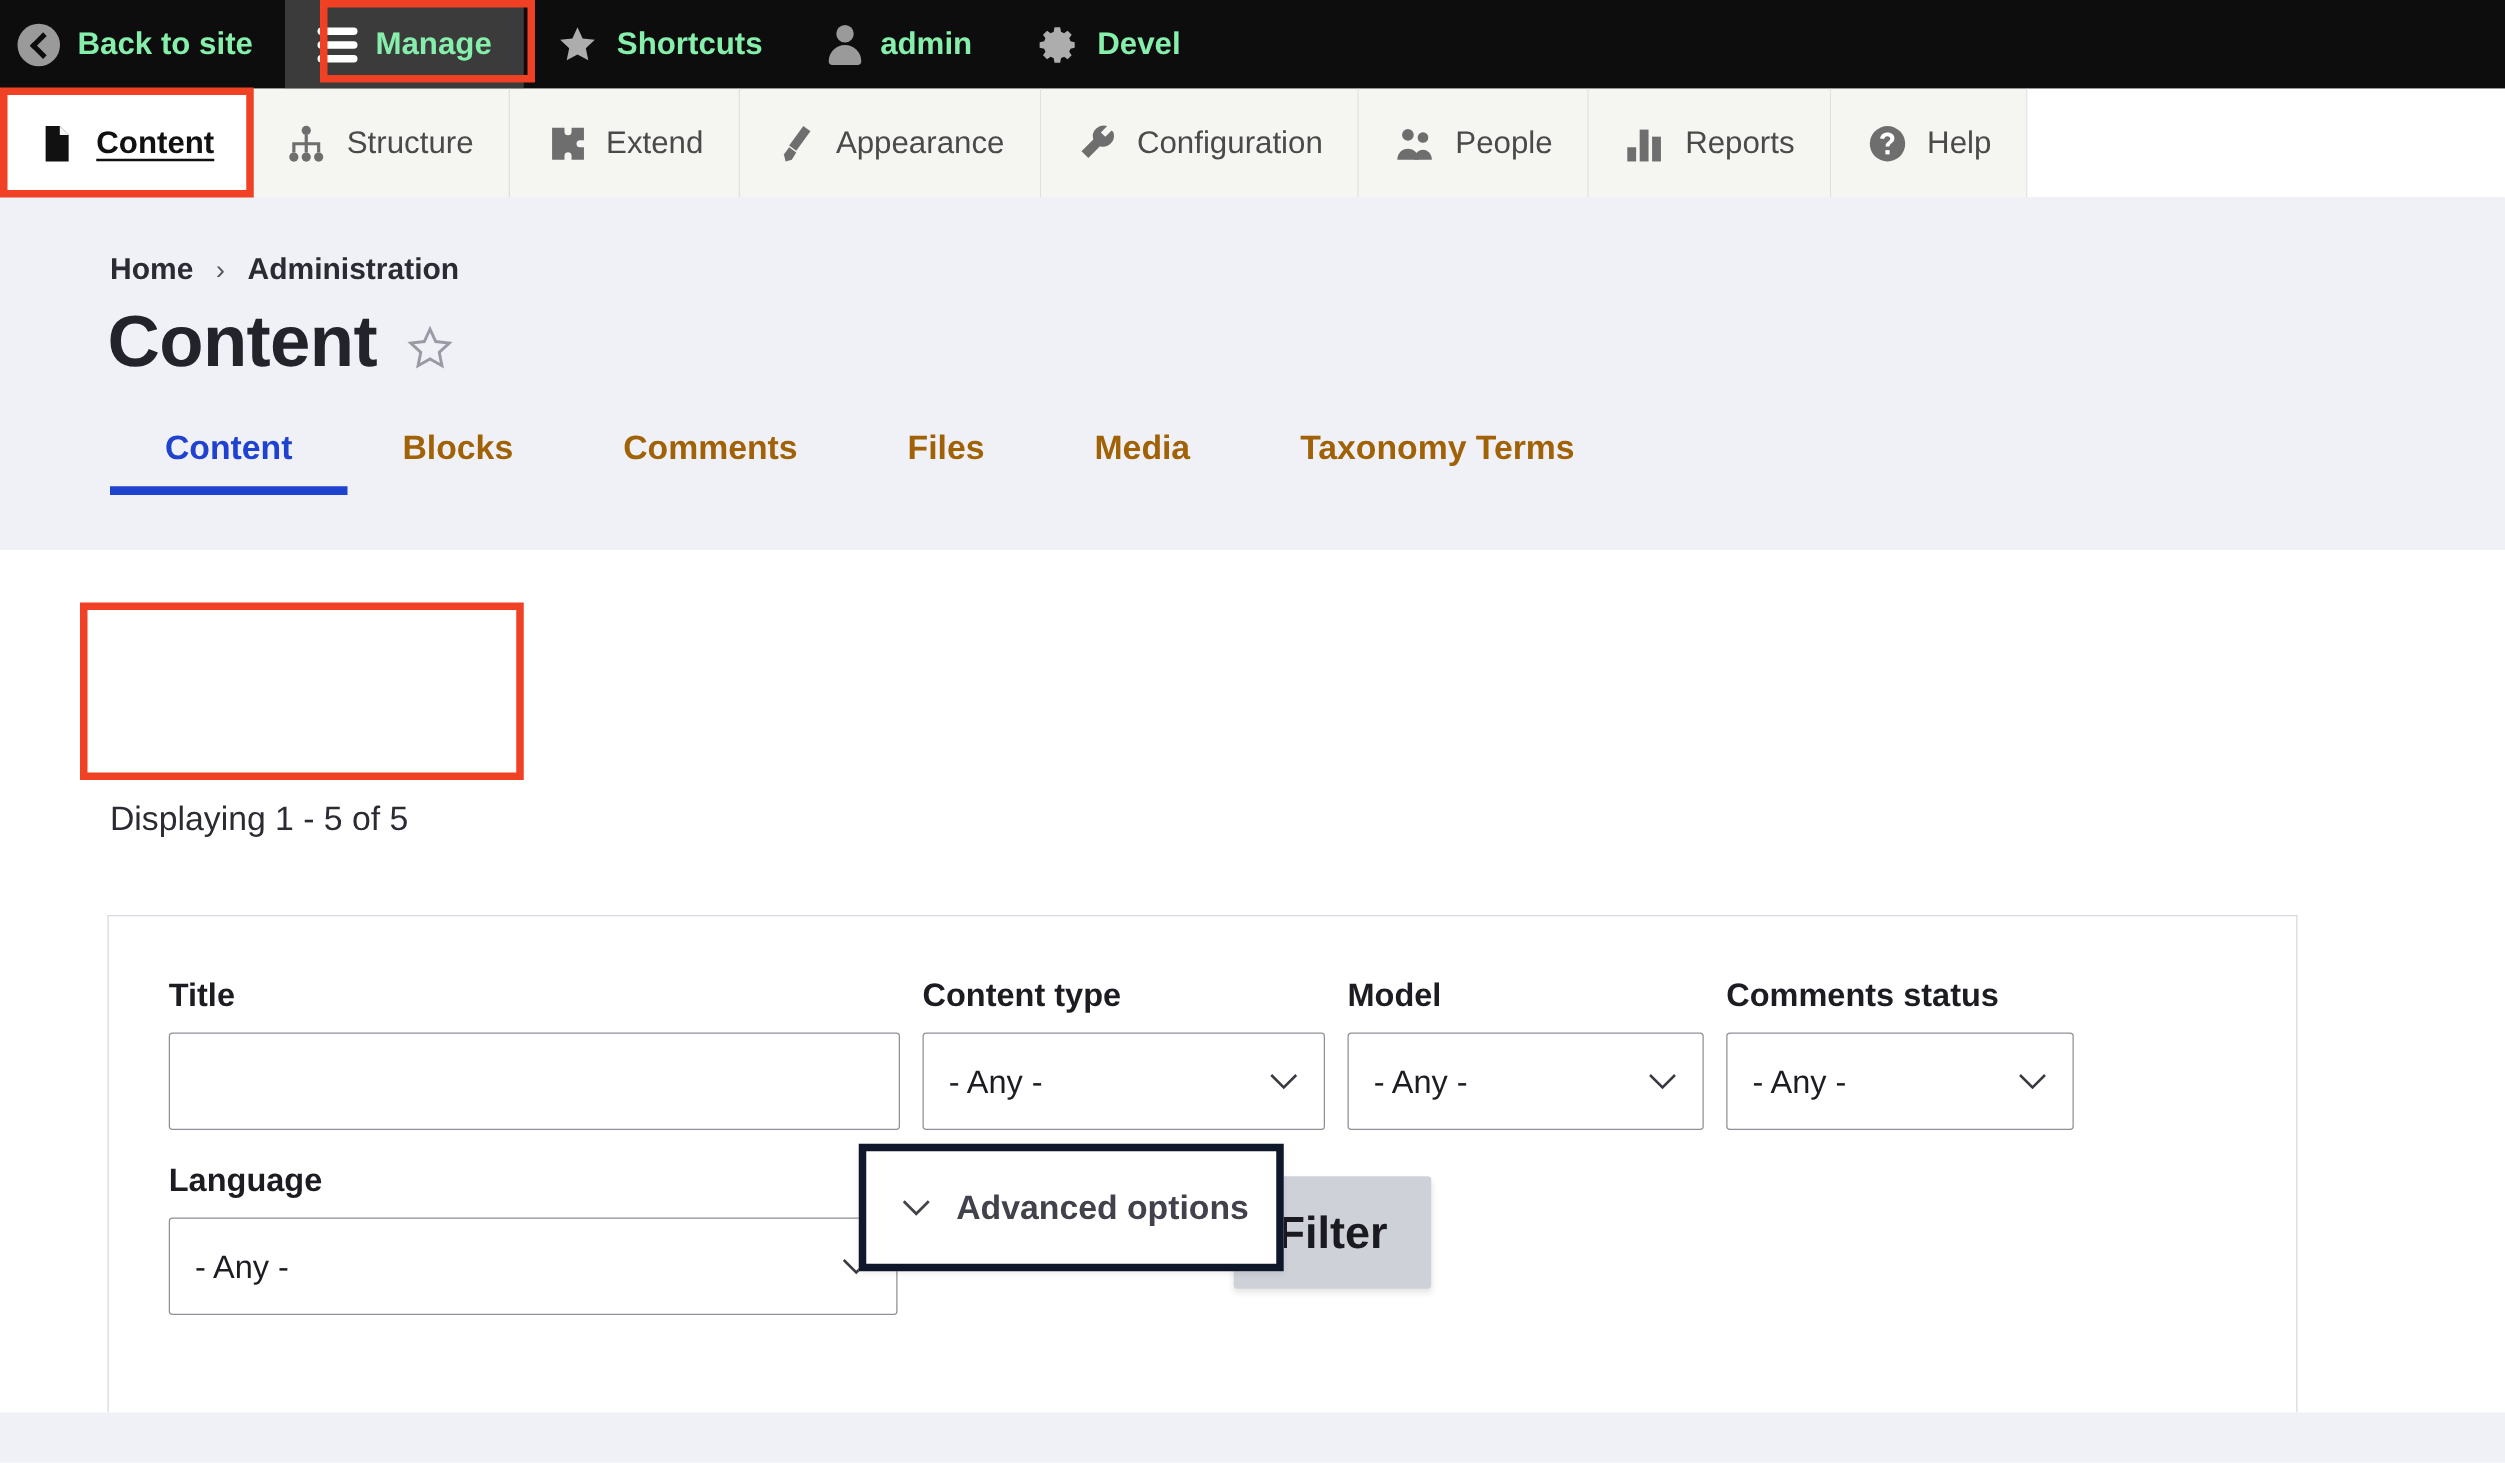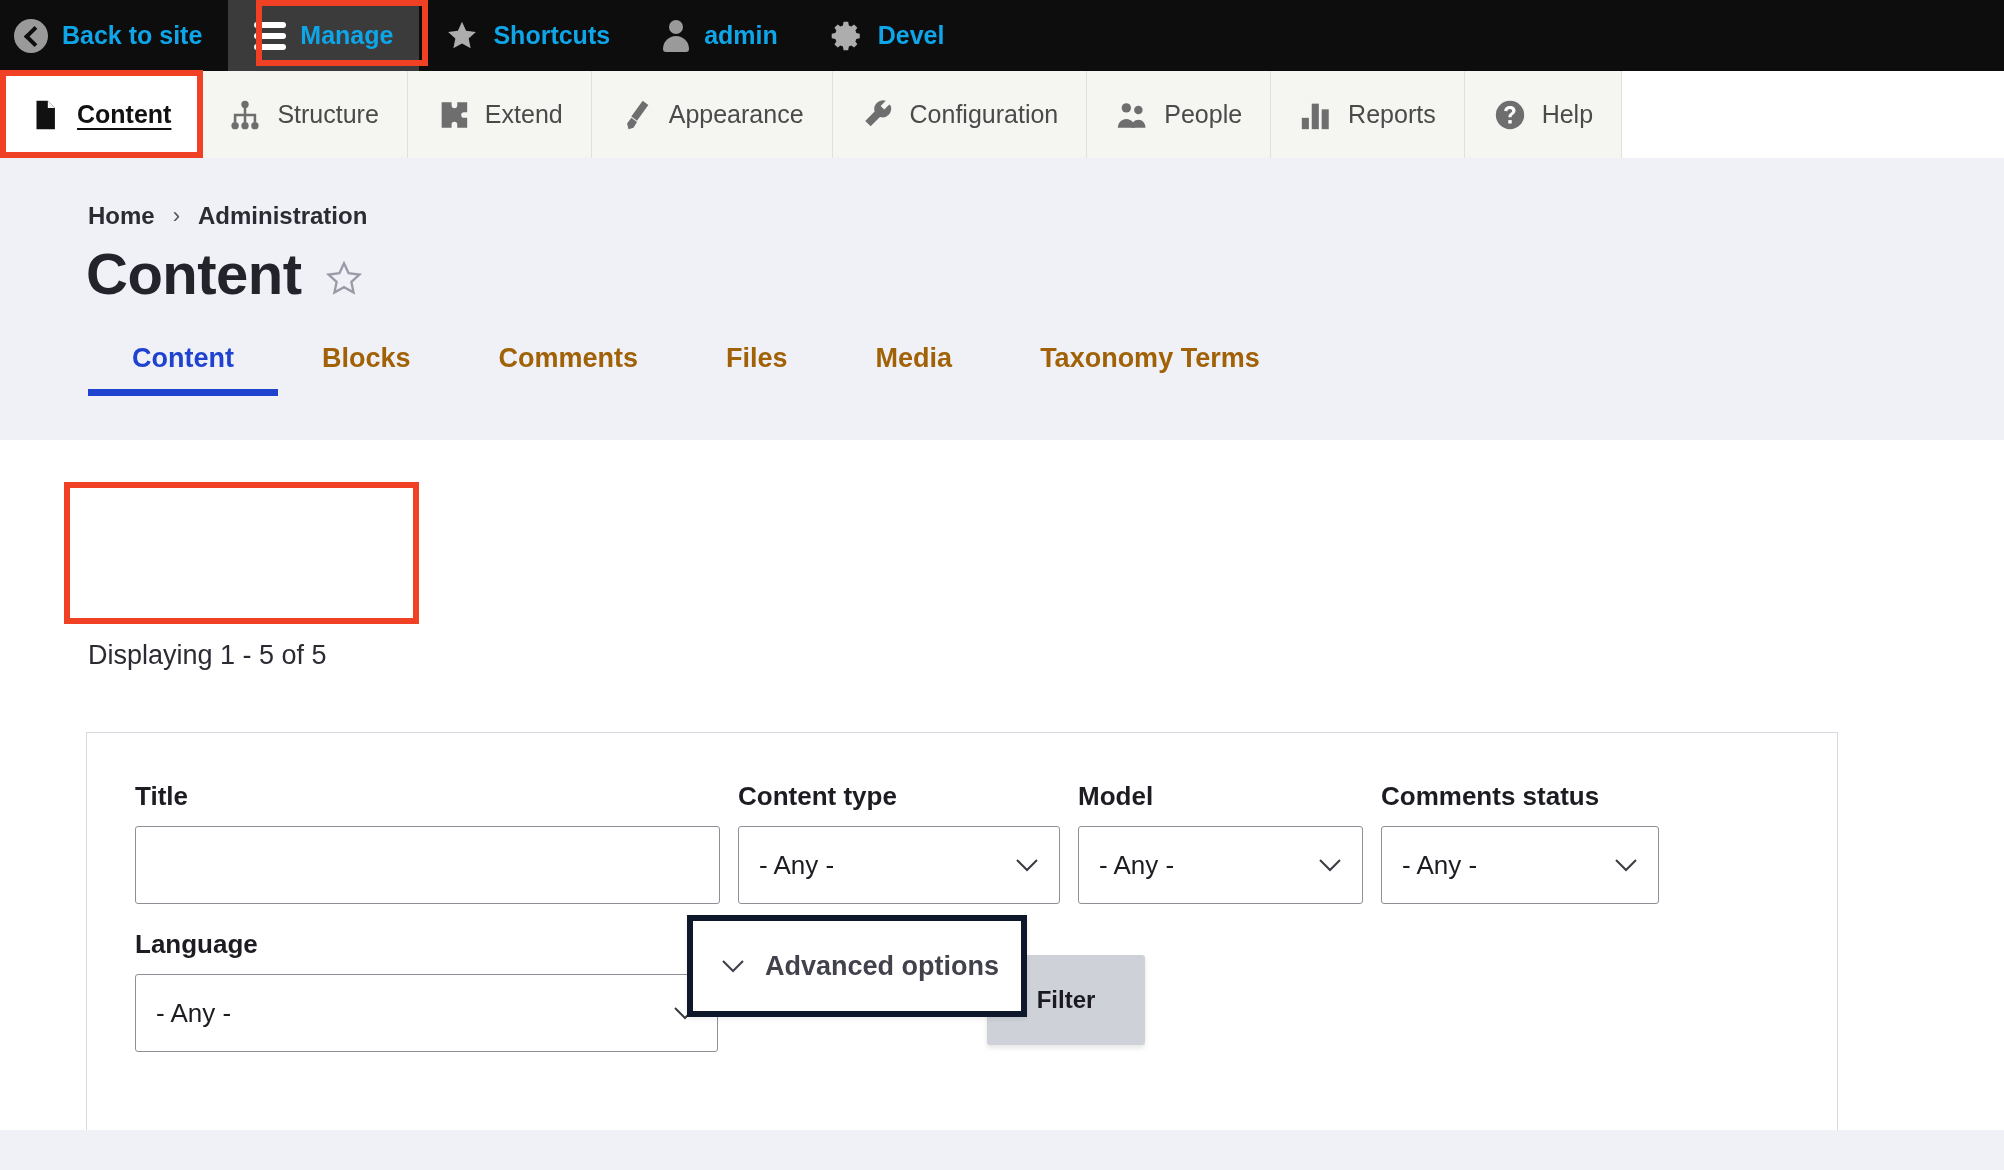--- a/index.html
+++ b/index.html
@@ -12,21 +12,21 @@
 
   
   .toolbar {
     position: absolute; top: 0; left: 0; width: 2004px; height: 71px;
     background: #0d0d0d;
     display: flex; align-items: stretch;
   }
   .tb-item {
     display: flex; align-items: center; gap: 14px;
     padding: 0 26px;
-    color: #0ea5e9;
+    color: #86efac;
     font-size: 25px; font-weight: bold;
     white-space: nowrap;
   }
   .tb-item.first { padding-left: 14px; }
   .tb-item.manage-active { background: #3b3b3b; }
   .tb-icon { display: flex; align-items: center; justify-content: center; }
 
   .ico-back {
     width: 34px; height: 34px; border-radius: 50%;
     background: #9a9a9a; position: relative;
@@ -177,24 +177,24 @@
     width: 340px; height: 102px;
     background: #ffffff;
     border: 6px solid #0f172a;
     box-shadow: 0 2px 5px rgba(0,0,0,0.07);
     display: flex; align-items: center; gap: 20px;
     padding-left: 28px;
     font-size: 27px; font-weight: bold; color: #42424c;
     z-index: 5;
   }
   .filter-btn {
-    position: absolute; left: 900px; top: 222px;
+    position: absolute; left: 900px; top: 208px;
     width: 158px; height: 90px;
     background: #ced1d8; color: #1a1a20;
-    font-size: 24px; font-weight: bold;
+    font-size: 36px; font-weight: bold;
     border: none; border-radius: 3px;
     box-shadow: 0 3px 5px rgba(0,0,0,0.10);
     cursor: pointer; z-index: 4;
     font-family: "Liberation Sans", sans-serif;
   }
   .page-bottom {
     position: absolute; left: 0; top: 1130px; width: 2004px; height: 40px;
     background: #f0f1f7;
   }
 </style>

